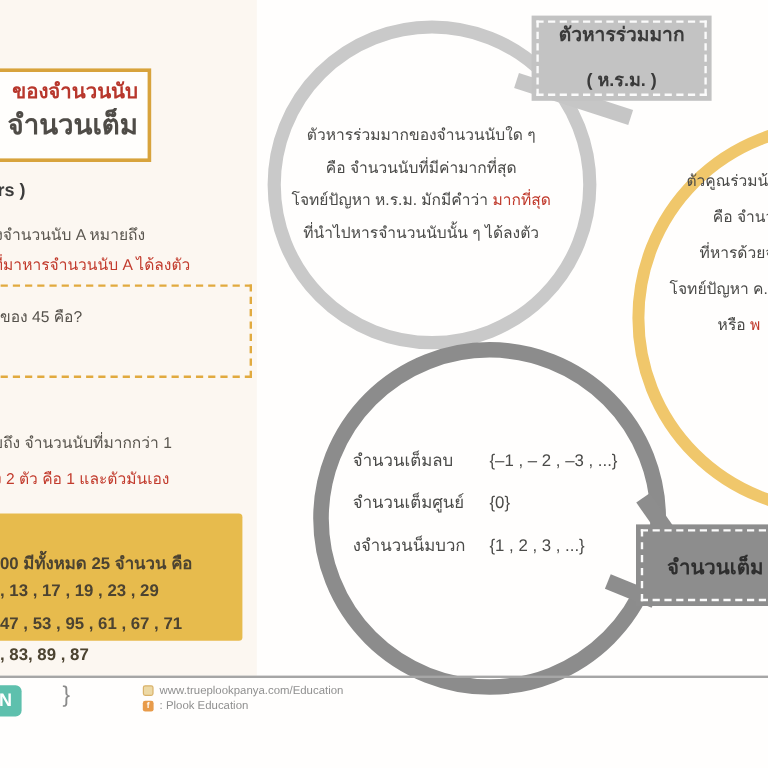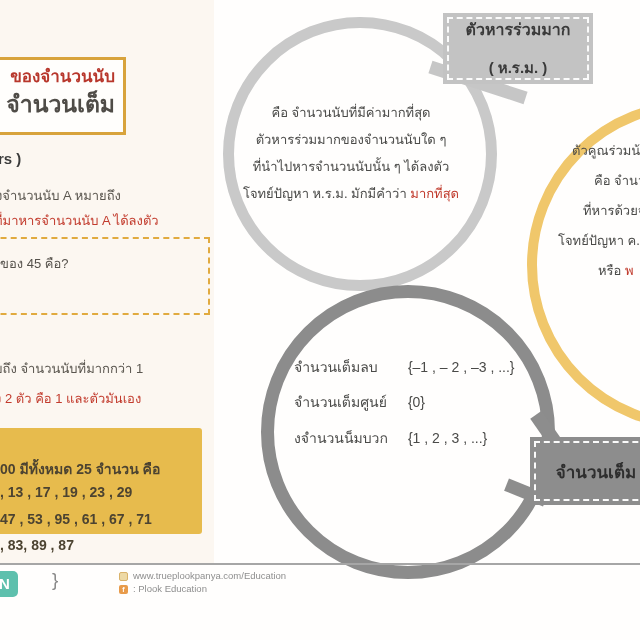--- a/index.html
+++ b/index.html
@@ -28,21 +28,21 @@
   .ring{border-radius:50%;box-sizing:border-box;}
   .ring-top{left:223px;top:17px;width:274px;height:274px;border:11px solid #c9c9c9;}
   .ring-yellow{left:527px;top:100px;width:330px;height:330px;border:10px solid #f0c76b;}
   .ring-dark{left:261px;top:285px;width:294px;height:294px;border:13px solid #8c8c8c;}
 
   .hrm-text{left:230px;top:99px;width:242px;text-align:center;font-size:13px;
             color:#4a4a48;line-height:27px;}
   .accent{color:#c0392b;}
   .krn-line{font-size:13px;color:#4a4a48;white-space:nowrap;}
 
-  .int-row{left:294px;font-size:14px;color:#4a4a48;white-space:nowrap;}
+  .int-row{left:294px;font-size:14px;color:#4a4a48;white-space:nowrap;margin-top:16px;}
   .int-name{display:inline-block;width:110px;}
 
   
   .label-box{background:#c3c3c3;z-index:3;}
   .label-inner{position:absolute;left:4px;top:4px;right:4px;bottom:4px;
                border:2px dashed #fbfbfb;display:flex;flex-direction:column;
                align-items:center;justify-content:center;gap:16px;}
   .hrm-label{left:443px;top:13px;width:150px;height:71px;}
   .hrm-label .l1{font-size:16px;font-weight:bold;color:#3a3a3a;line-height:22px;}
   .hrm-label .l2{font-size:15px;font-weight:bold;color:#3a3a3a;line-height:22px;}
@@ -95,24 +95,24 @@
     <div class="primes-line" style="top:32px">, 13 , 17 , 19 , 23 , 29</div>
     <div class="primes-line" style="top:59px">47 , 53 , 95 , 61 , 67 , 71</div>
     <div class="primes-line" style="top:85px">, 83, 89 , 87</div>
   </div>
 
   <div class="abs ring ring-top"></div>
   <div class="abs ring ring-yellow"></div>
   <div class="abs ring ring-dark"></div>
 
   <div class="abs hrm-text">
+    <div>ตัวหารร่วมมากของจำนวนนับใด ๆ</div>
     <div>คือ จำนวนนับที่มีค่ามากที่สุด</div>
-    <div>ตัวหารร่วมมากของจำนวนนับใด ๆ</div>
+    <div><span>โจทย์ปัญหา ห.ร.ม. มักมีคำว่า </span><span class="accent">มากที่สุด</span></div>
     <div>ที่นำไปหารจำนวนนับนั้น ๆ ได้ลงตัว</div>
-    <div><span>โจทย์ปัญหา ห.ร.ม. มักมีคำว่า </span><span class="accent">มากที่สุด</span></div>
   </div>
 
   <div class="abs krn-line" style="left:572px;top:140px">ตัวคูณร่วมน้อ</div>
   <div class="abs krn-line" style="left:594px;top:170px">คือ จำนวน</div>
   <div class="abs krn-line" style="left:583px;top:200px">ที่หารด้วยจำ</div>
   <div class="abs krn-line" style="left:558px;top:230px">โจทย์ปัญหา ค.ร.</div>
   <div class="abs krn-line" style="left:598px;top:260px"><span>หรือ </span><span class="accent">พ</span></div>
 
   <div class="abs int-row" style="top:356px">
     <span class="int-name">จำนวนเต็มลบ</span>

